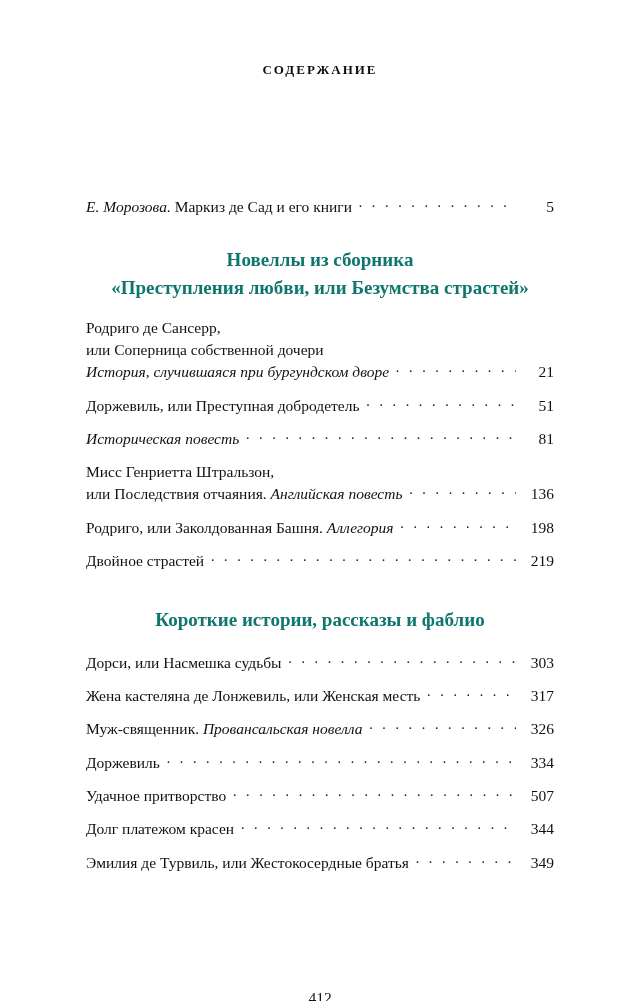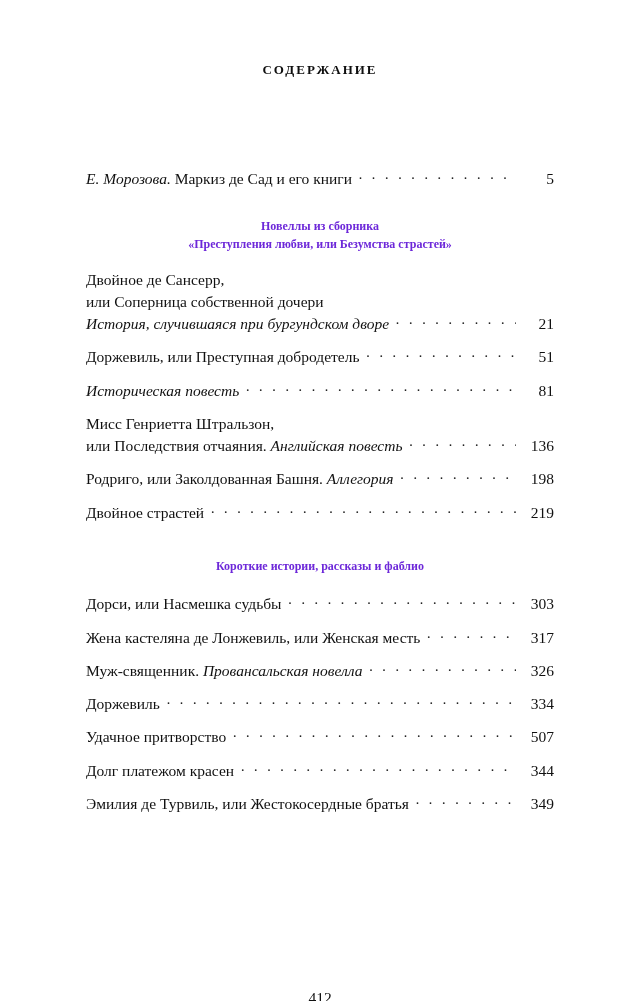--- a/index.html
+++ b/index.html
@@ -24,29 +24,29 @@
   }
   .toc-title {
     text-align: center;
     font-size: 13px;
     font-weight: bold;
     letter-spacing: 2.0px;
     margin-top: 62px;
     color: #0f0f0f;
   }
   .entries {
-    margin-top: 90px;
+    margin-top: 118px;
   }
   .section-heading {
     text-align: center;
     font-weight: bold;
-    font-size: 12px;
+    font-size: 19px;
     line-height: 1.45;
     margin: 28px 0 16px 0;
-    color: #6d28d9;
+    color: #0f766e;
   }
   .section-heading.single {
     margin: 34px 0 18px 0;
   }
   .entry {
     display: block;
     margin-bottom: 11px;
     font-size: 15.5px;
     line-height: 1.42;
     color: #111;
@@ -107,21 +107,21 @@
           <span class="txt"><span class="it">Е. Морозова.</span> <span>Маркиз де Сад и его книги</span></span>
           <span class="leader">· · · · · · · · · · · · · · · · · · · · · · · · · · · · · · · · · · · · · · · · · · · · · · · · · · · · · · · · · · · · · · · · · · · · · · · · · · · · · · · · · · · · · · ·</span>
           <span class="page-num">5</span>
         </span>
       </div>
       <div class="section-heading">
         <div>Новеллы из сборника</div>
         <div>«Преступления любви, или Безумства страстей»</div>
       </div>
       <div class="entry">
-        <span class="line">Двойное де Сансерр,</span>
+        <span class="line">Родриго де Сансерр,</span>
         <span class="line">или Соперница собственной дочери</span>
         <span class="lastline">
           <span class="txt"><span class="it">История, случившаяся при бургундском дворе</span></span>
           <span class="leader">· · · · · · · · · · · · · · · · · · · · · · · · · · · · · · · · · · · · · · · · · · · · · · · · · · · · · · · · · · · · · · · · · · · · · · · · · · · · · · · · · · · · · · ·</span>
           <span class="page-num">21</span>
         </span>
       </div>
       <div class="entry">
         <span class="lastline">
           <span class="txt"><span>Доржевиль, или Преступная добродетель</span></span>

